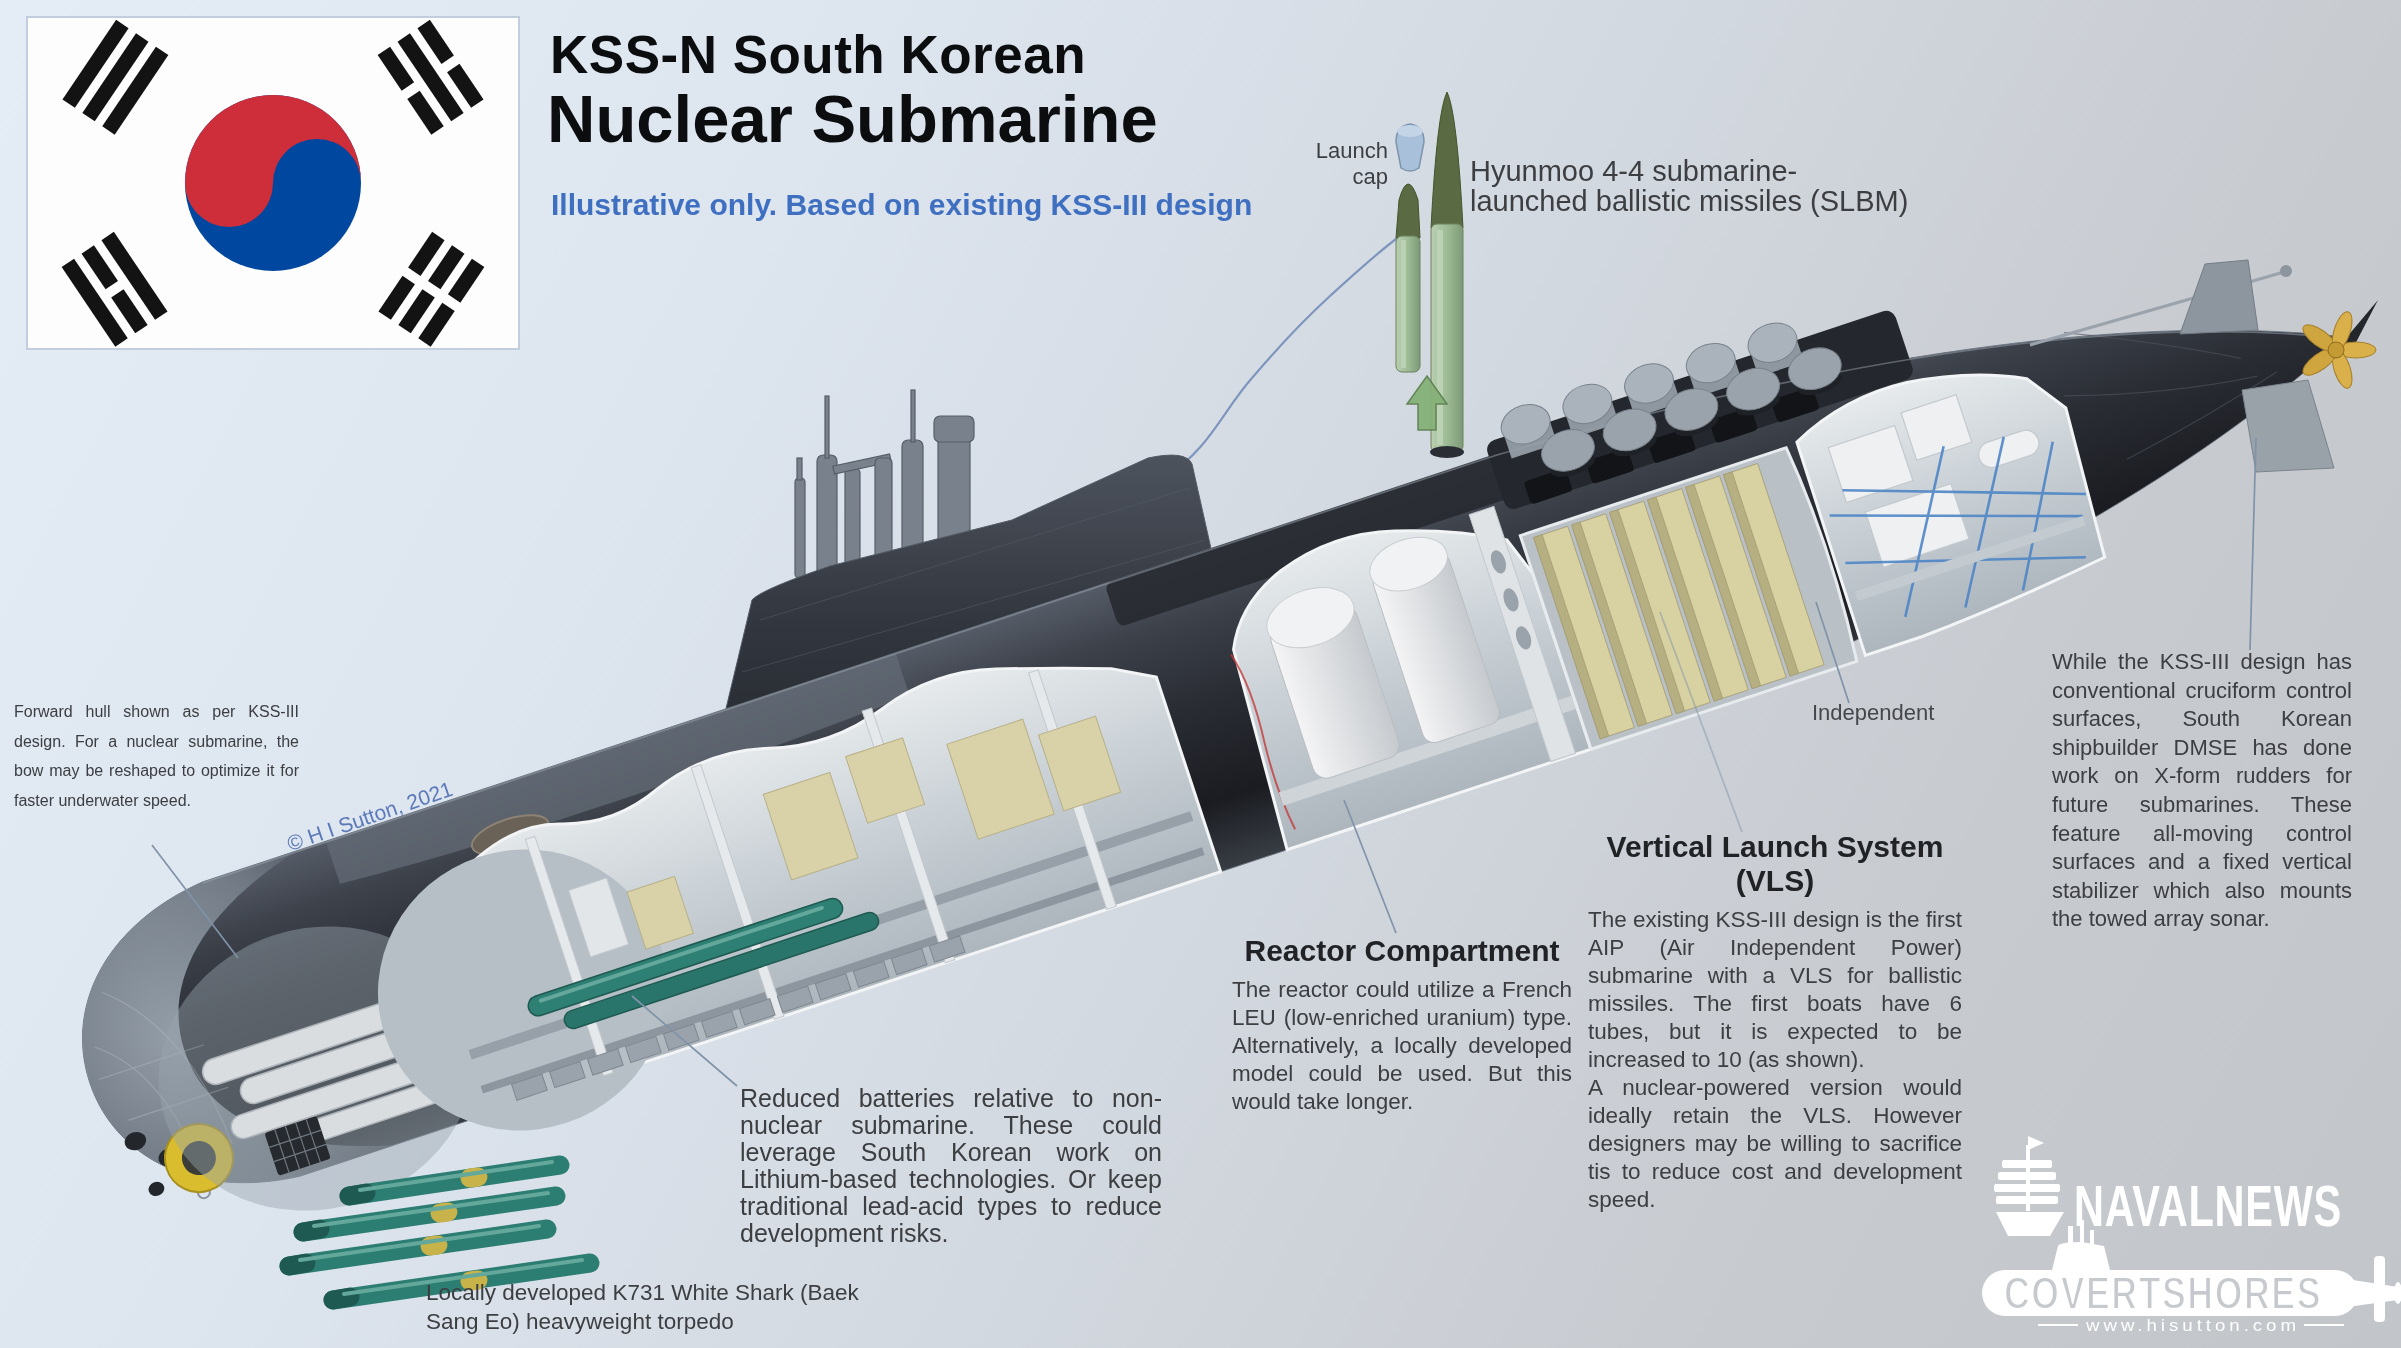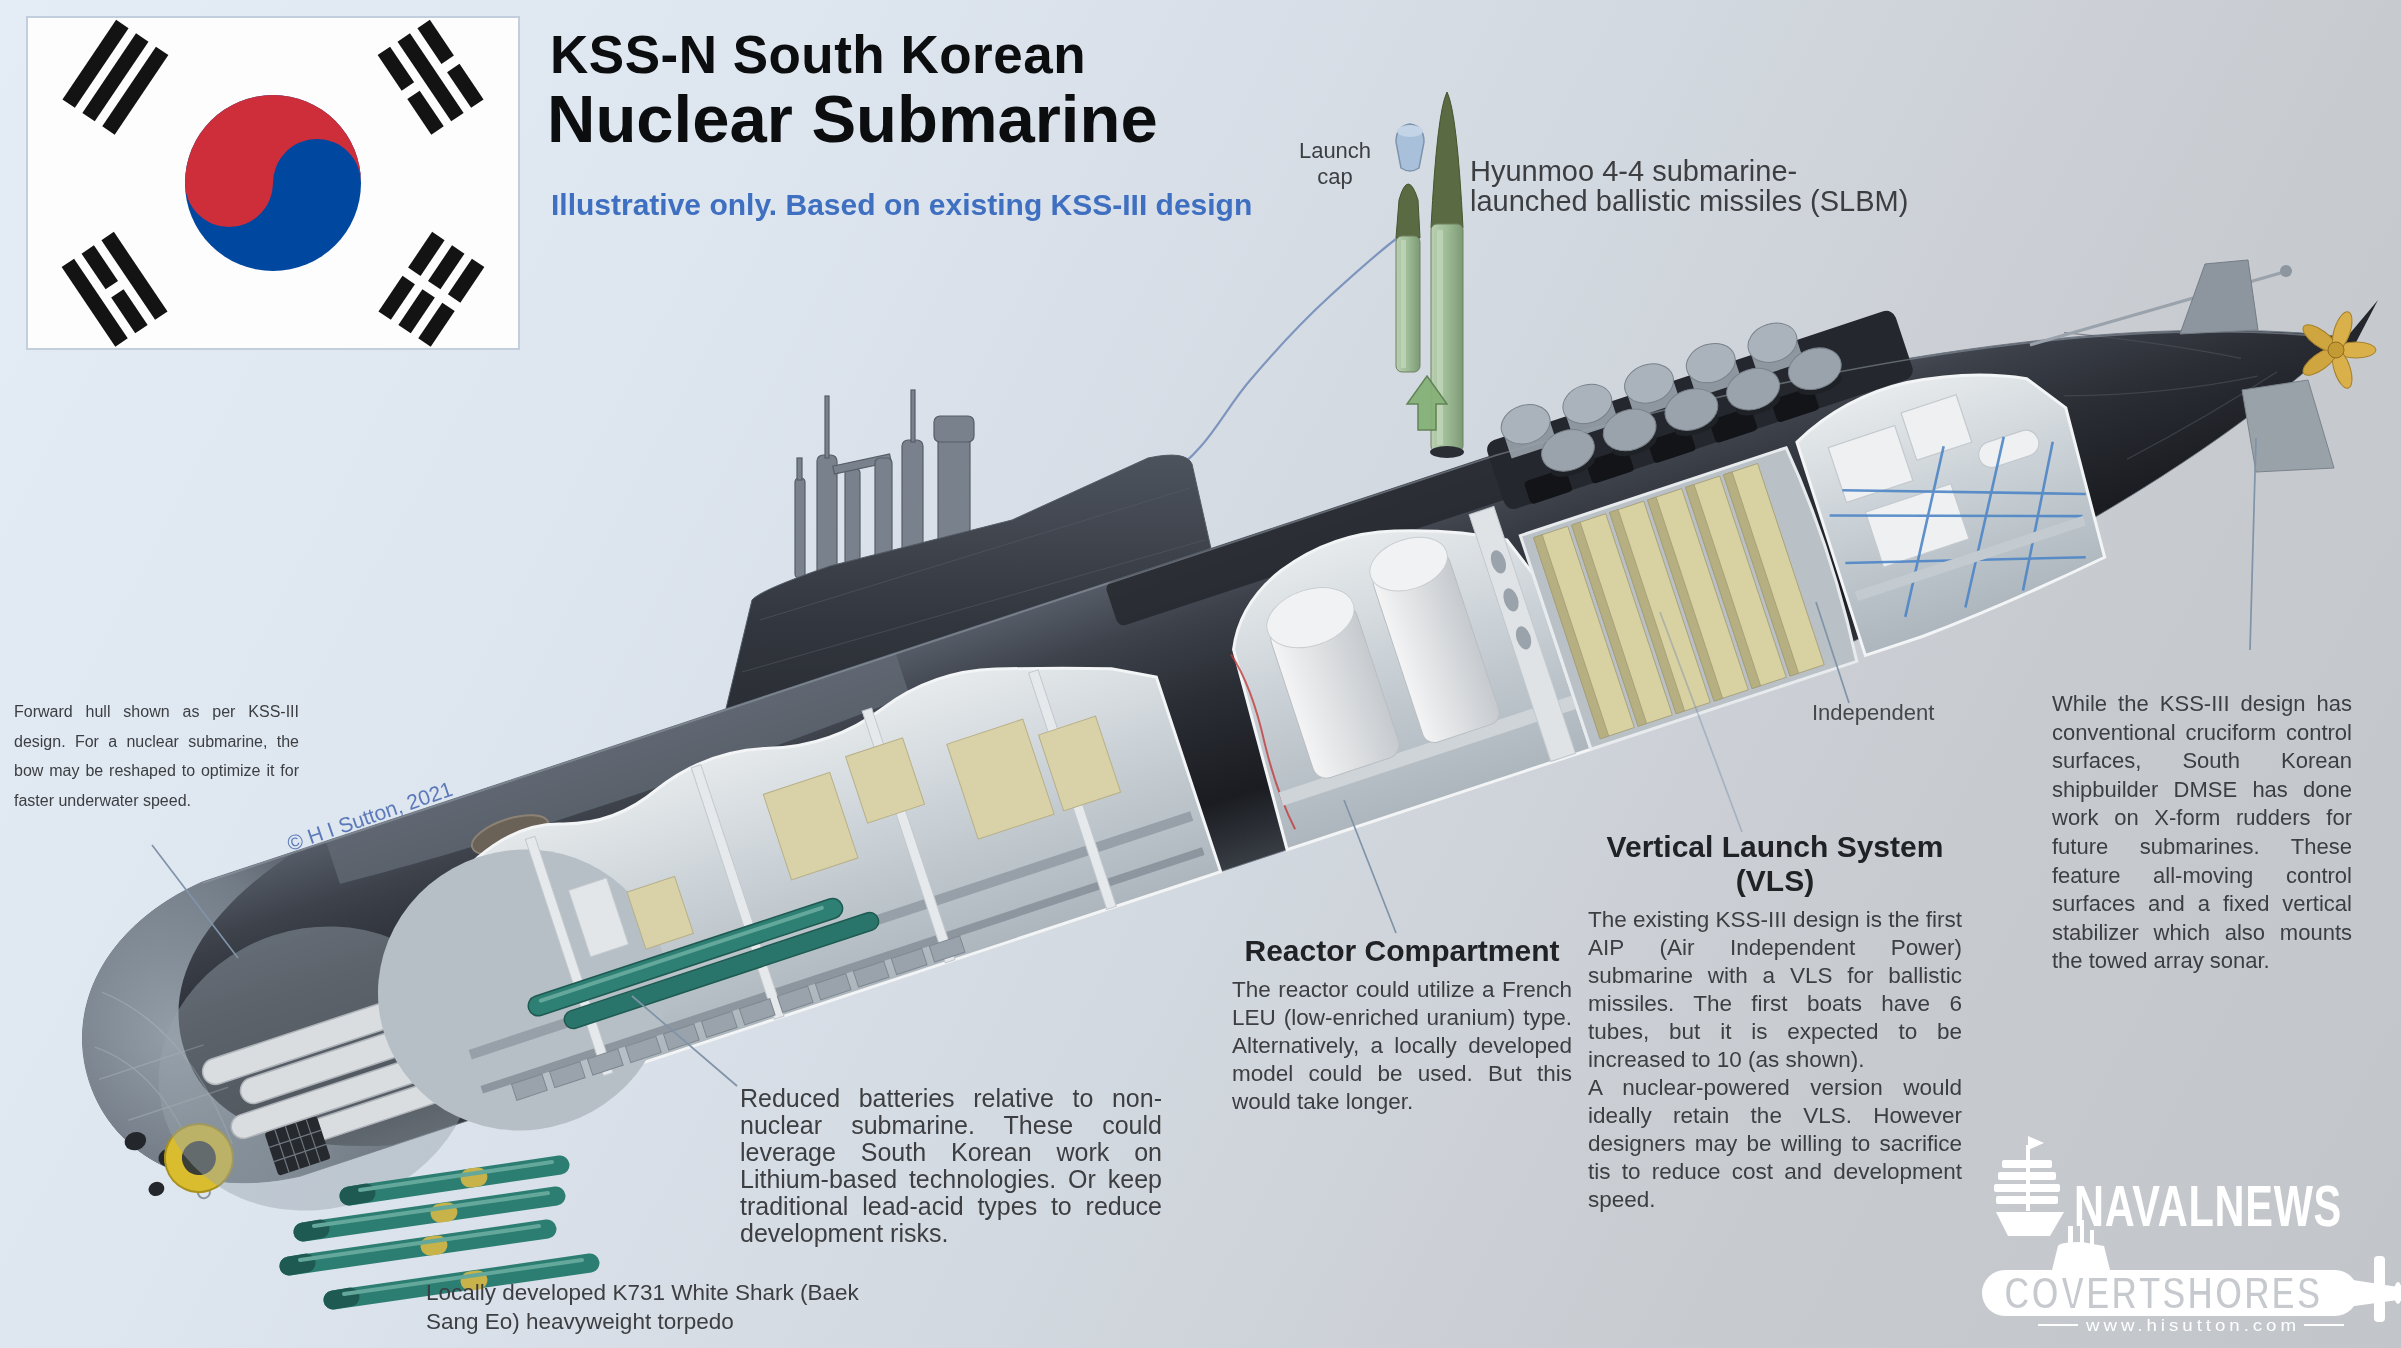--- a/index.html
+++ b/index.html
@@ -7,32 +7,32 @@
     position:relative;width:2401px;height:1348px;overflow:hidden;
     background:linear-gradient(118deg,#e4ecf6 0%,#dde5ef 28%,#d2d8df 55%,#c7cacf 78%,#c2c5c9 100%);
     font-family:"Liberation Sans",sans-serif;
   }
   svg{position:absolute;left:0;top:0;}
   .txt{position:absolute;color:#3c3e41;}
   .just{text-align:justify;text-justify:inter-word;}
   .t1{left:550px;top:24px;font-size:53px;font-weight:bold;color:#0c0d0f;letter-spacing:.5px;}
   .t2{left:547px;top:80px;font-size:67px;font-weight:bold;color:#0c0d0f;letter-spacing:0;}
   .sub{left:551px;top:188px;font-size:30px;font-weight:600;color:#3f6fc0;}
-  .launchcap{left:1282px;top:138px;width:106px;text-align:center;font-size:22px;}
+  .launchcap{left:1282px;top:138px;width:106px;text-align:right;font-size:22px;}
   .slbm{left:1470px;top:156px;font-size:29px;line-height:30px;}
   .fhull{left:14px;top:697px;width:285px;font-size:16px;line-height:29.5px;}
   .copyr{left:292px;top:832px;font-size:21px;color:#5b79b8;transform:rotate(-19deg);transform-origin:left bottom;white-space:nowrap;}
   .batt{left:740px;top:1085px;width:422px;font-size:25px;line-height:27px;}
   .torp{left:426px;top:1279px;width:445px;font-size:22.5px;line-height:28.5px;}
   .reactor{left:1232px;top:934px;width:340px;}
   .reactor h3,.vls h3{margin:0 0 8px 0;text-align:center;font-size:30px;color:#202225;}
   .reactor .body,.vls .body{font-size:22.5px;line-height:28px;}
   .vls{left:1588px;top:830px;width:374px;}
   .vls .body+.body{margin-top:0;}
-  .sterntxt{left:2052px;top:648px;width:300px;font-size:22px;line-height:28.6px;margin-top:42px;}
+  .sterntxt{left:2052px;top:648px;width:300px;font-size:22px;line-height:28.6px;}
   .propulsion{left:1812px;top:700px;font-size:22px;color:#45474a;}
 </style>
 </head>
 <body>
 
 <div class="canvas">
 
 <svg width="2401" height="1348" viewBox="0 0 2401 1348">
   <defs>
     <linearGradient id="hullGrad" x1="0" y1="557" x2="0" y2="867" gradientUnits="userSpaceOnUse">

